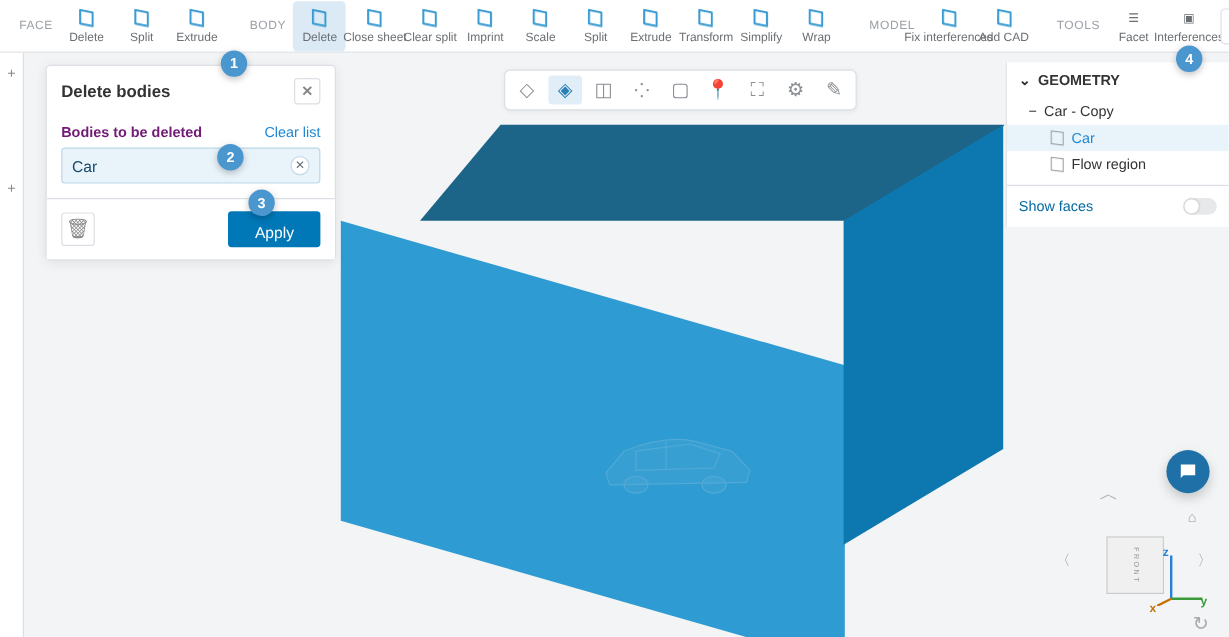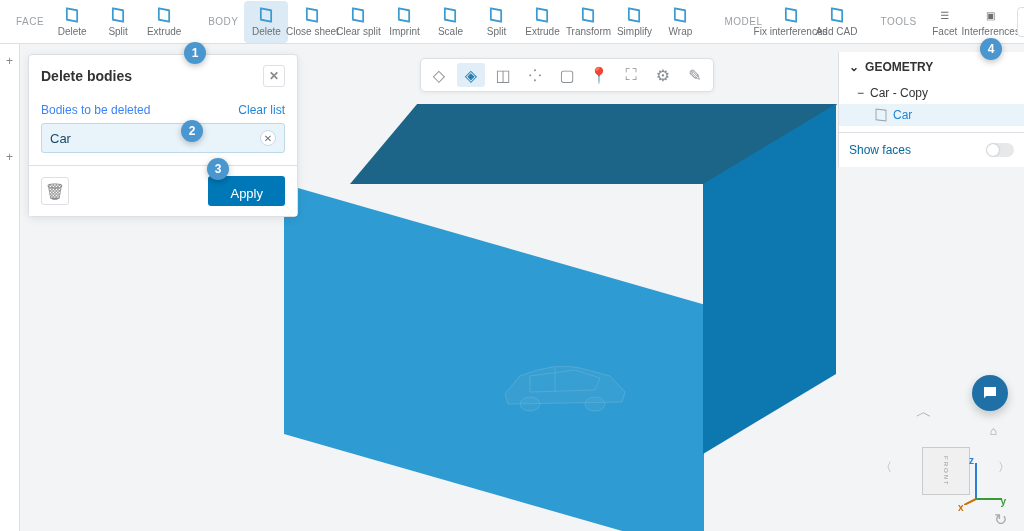--- a/index.html
+++ b/index.html
@@ -18,26 +18,26 @@
   .tbtn .ic{width:18px;height:18px;display:flex;align-items:center;justify-content:center;margin-bottom:2px}
   .tbtn .lab{font-size:10px;color:#6b6f73;white-space:nowrap}
   .cube{width:14px;height:14px;border:2px solid #3a9bd2;transform:rotateX(20deg) rotateY(30deg);border-radius:1px}
   .divider{width:1px;height:28px;background:var(--border);margin:0 4px}
   .spacer{flex:1}
   .delete-draft{height:30px;border:1px solid var(--border);background:#fff;border-radius:4px;padding:0 12px;display:flex;align-items:center;gap:6px;font-size:12px;color:#555;cursor:pointer}
   
   .leftstrip{position:absolute;left:0;top:44px;width:20px;height:calc(100% - 44px);background:#fff;border-right:1px solid var(--border)}
   .leftstrip .plus{width:18px;height:16px;margin:10px auto;color:#888;font-size:12px;text-align:center;cursor:pointer}
   
-  .panel{position:absolute;left:28px;top:54px;width:270px;background:#fff;border:1px solid var(--border);border-radius:4px;box-shadow:0 2px 10px rgba(0,0,0,.08)}
+  .panel{position:absolute;left:38px;top:54px;width:242px;background:#fff;border:1px solid var(--border);border-radius:4px;box-shadow:0 2px 10px rgba(0,0,0,.08)}
   .panel h3{margin:0;padding:10px 12px;font-size:14px;font-weight:600;color:#333;display:flex;justify-content:space-between;align-items:center}
   .close-x{width:22px;height:22px;border:1px solid var(--border);border-radius:3px;display:flex;align-items:center;justify-content:center;color:#888;cursor:pointer;font-size:12px}
   .panel .body{padding:2px 12px 12px}
   .row1{display:flex;justify-content:space-between;align-items:center;margin:4px 0 6px;font-size:12px}
-  .label{font-weight:400;color:#3b82f6}
+  .label{font-weight:700;color:#701a75}
   .link{color:var(--linkblue);cursor:pointer}
   .chip{height:30px;border:1px solid #bcd8ea;background:#e9f3fa;border-radius:3px;display:flex;align-items:center;padding:0 8px;justify-content:space-between;color:#174a6a;font-size:13px}
   .chip .rm{width:16px;height:16px;border-radius:50%;background:#fff;border:1px solid #c9dbe7;display:flex;align-items:center;justify-content:center;font-size:10px;color:#63707a;cursor:pointer}
   .panel-footer{display:flex;justify-content:space-between;align-items:center;padding:10px 12px;border-top:1px solid var(--border);background:#fff}
   .icon-btn{width:28px;height:28px;border:1px solid var(--border);background:#fff;border-radius:3px;display:flex;align-items:center;justify-content:center;color:#888;cursor:pointer}
   .apply{height:30px;padding:10px 22px;background:var(--blue);color:#fff;border:none;border-radius:3px;cursor:pointer;font-size:13px}
   
   .vtb{position:absolute;top:58px;left:420px;display:flex;gap:4px;background:#fff;border:1px solid var(--border);border-radius:5px;padding:4px;box-shadow:0 1px 4px rgba(0,0,0,.06)}
   .vtb .vb{width:28px;height:24px;display:flex;align-items:center;justify-content:center;color:#8a8f94;border-radius:3px;cursor:pointer}
   .vtb .vb.sel{background:#e2eef7;color:#2a7fb5}
@@ -255,20 +255,24 @@
     <span>⌄</span>
     <span>GEOMETRY</span>
   </h4>
   <div class="tree-row">
     <span>−</span>
     <span>Car - Copy</span>
   </div>
   <div class="tree-row level2 sel">
     <span class="ti"></span>
     <span>Car</span>
+  </div>
+  <div class="tree-row level2">
+    <span class="ti"></span>
+    <span>Flow region</span>
   </div>
   <div class="showfaces">
     <span>Show faces</span>
     <div class="toggle"></div>
   </div>
 </div>
 
 <div class="badge" style="left:184px;top:42px">1</div>
 <div class="badge" style="left:181px;top:120px">2</div>
 <div class="badge" style="left:207px;top:158px">3</div>

